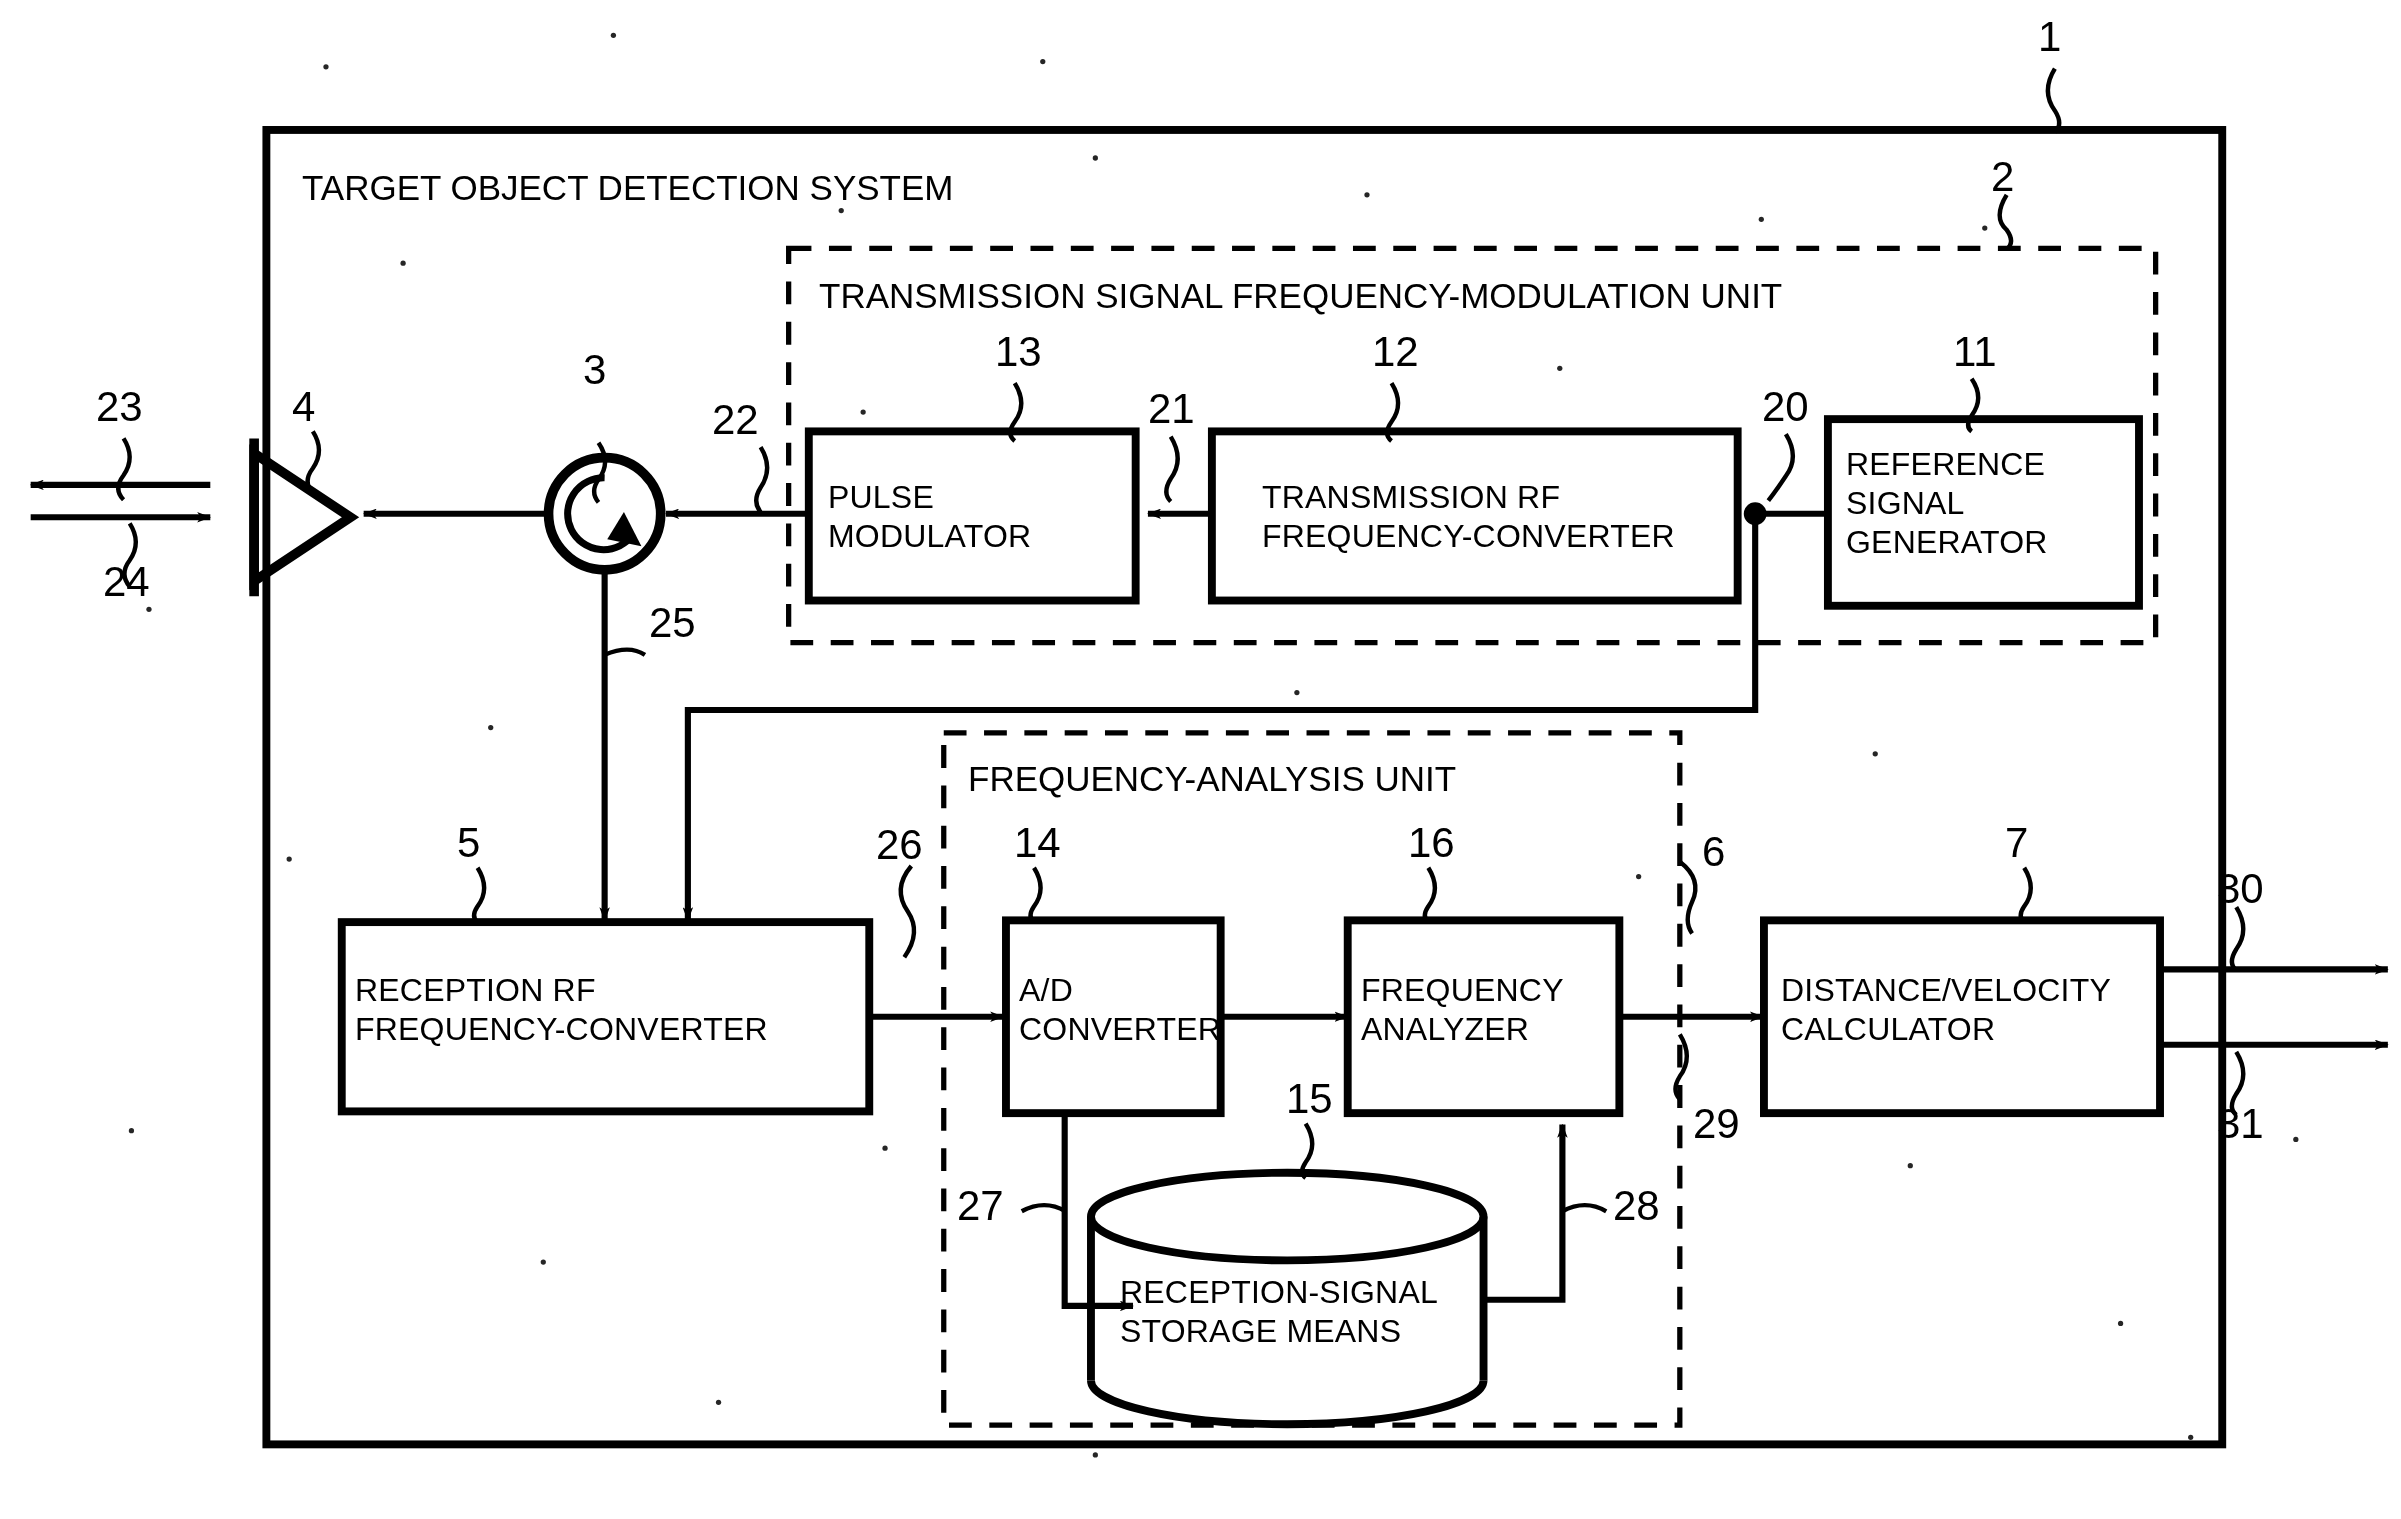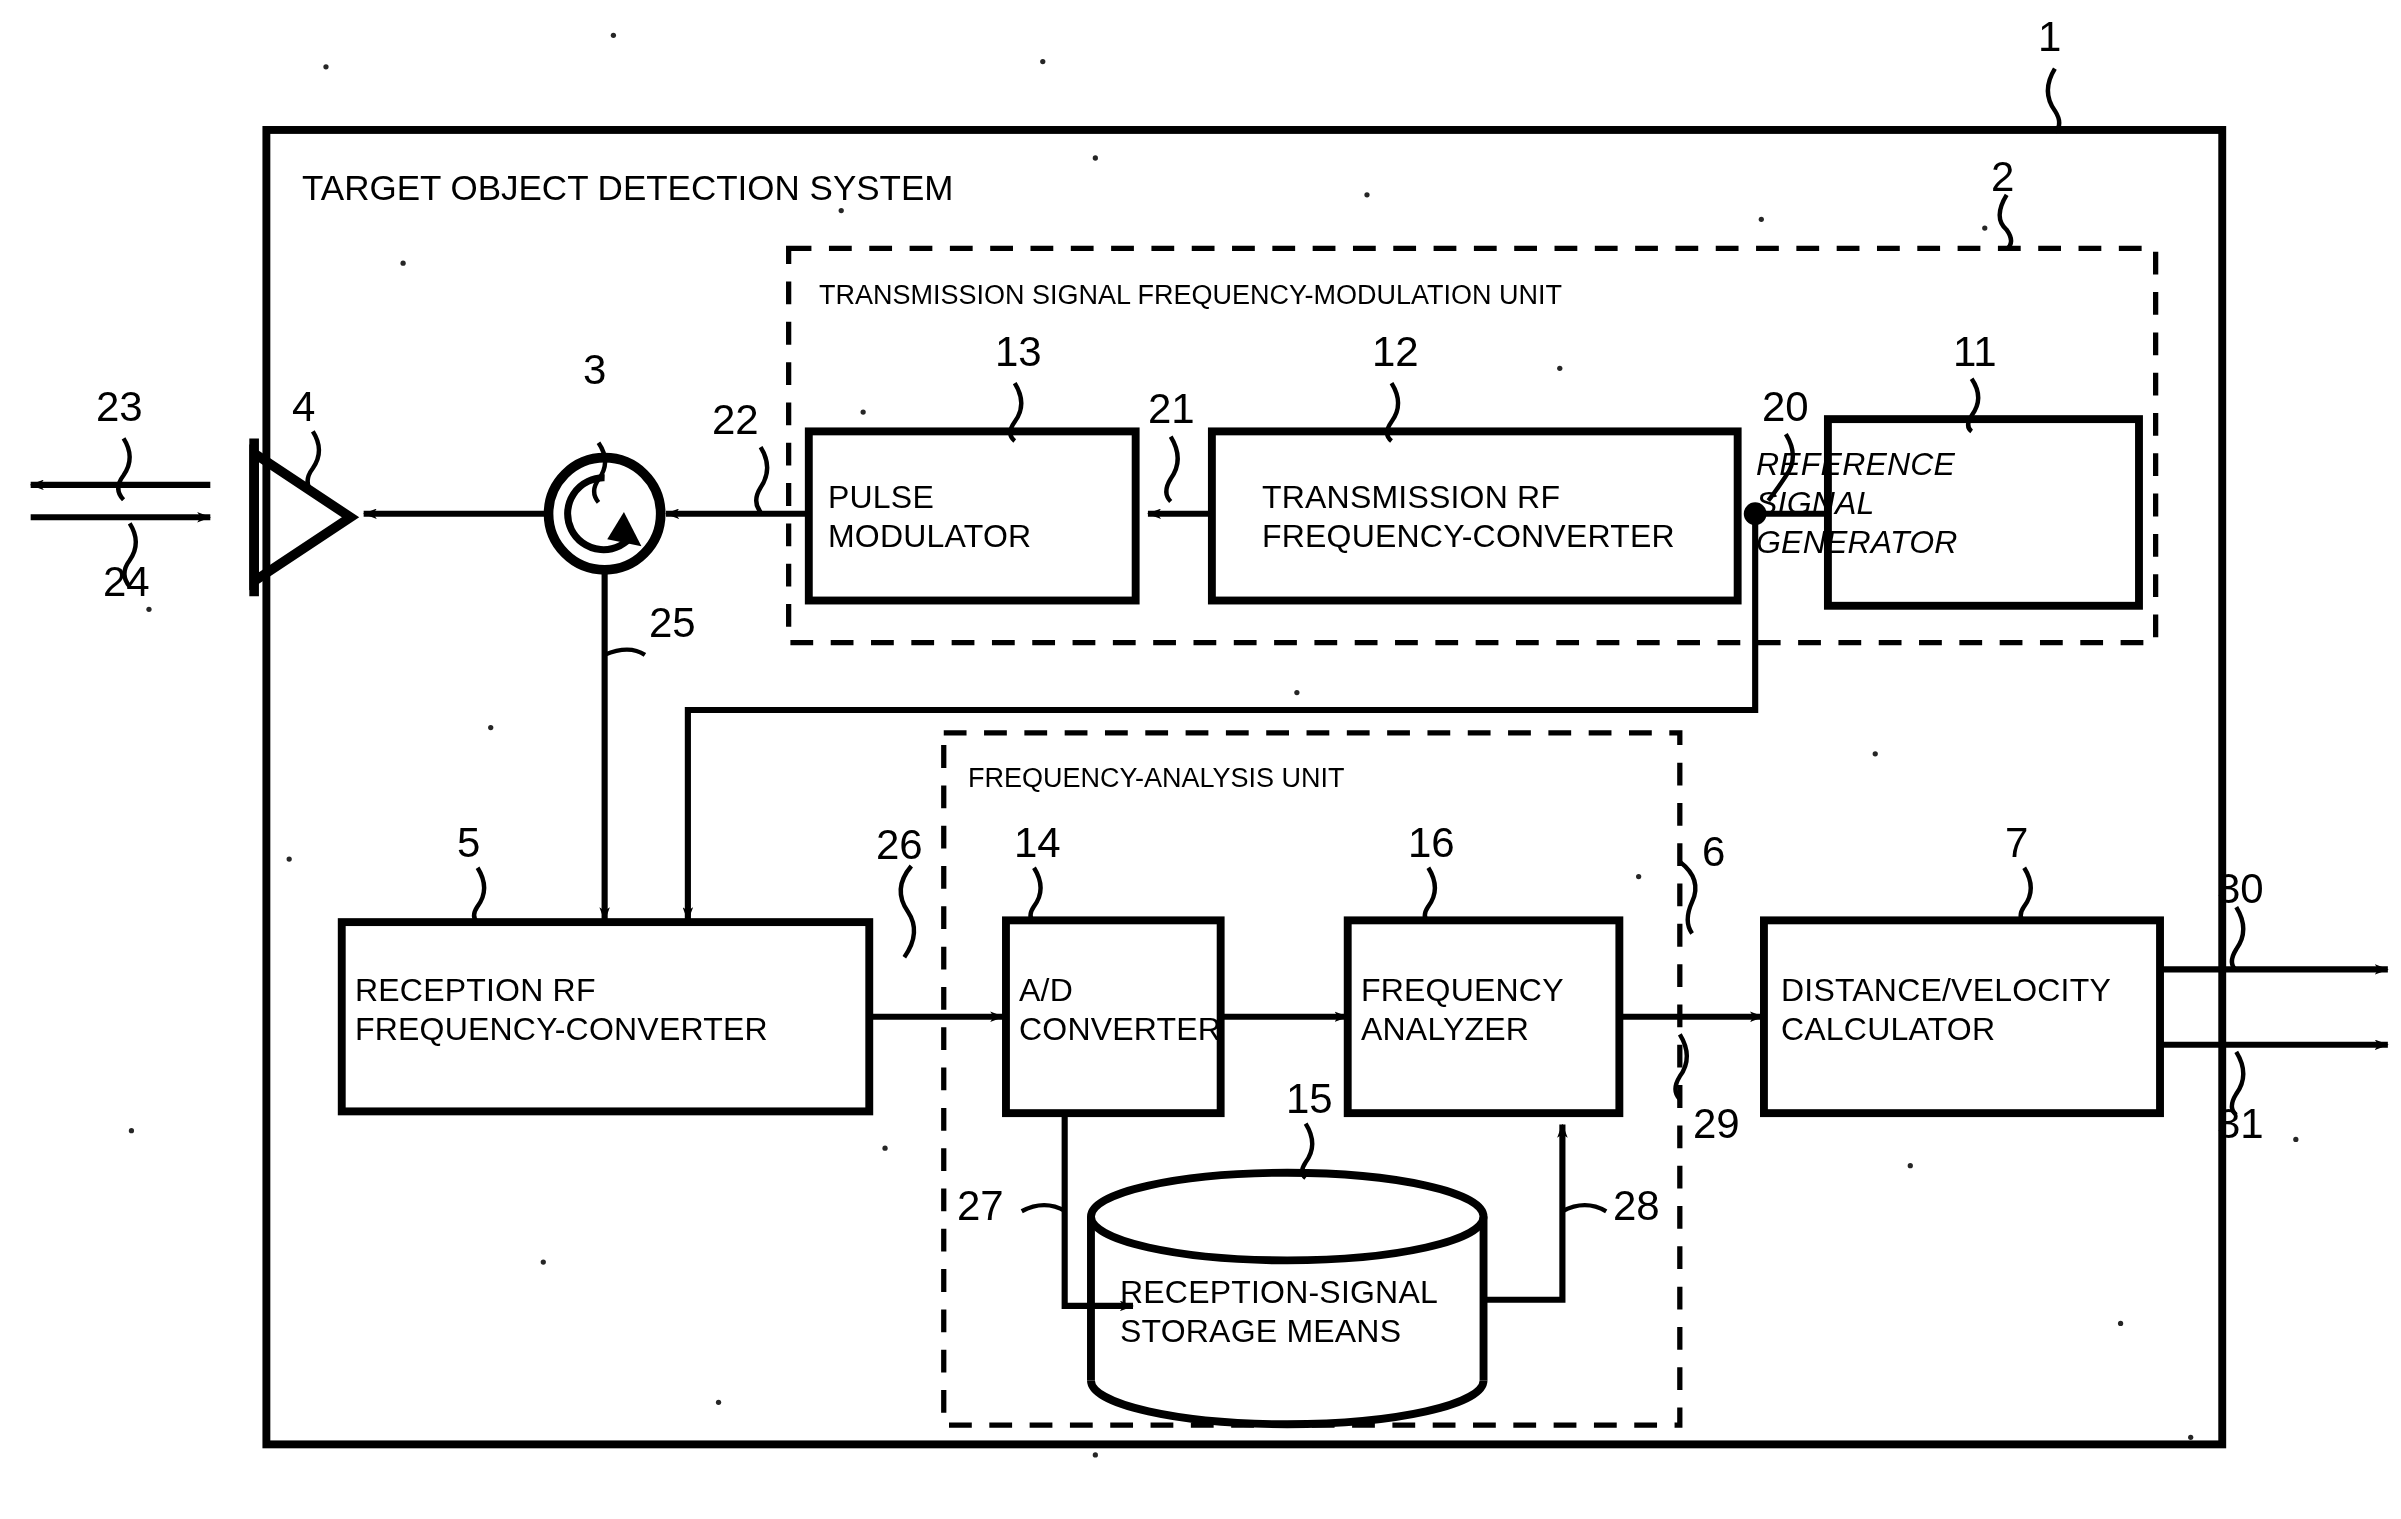--- a/index.html
+++ b/index.html
@@ -17,21 +17,21 @@
     position:absolute;
     font-size:32px;
     line-height:39px;
     letter-spacing:0.2px;
     white-space:pre-line;
     color:#000;
     pointer-events:none;
   }
   .unit-title{
     position:absolute;
-    font-size:27px;
+    font-size:35px;
     line-height:39px;
     white-space:nowrap;
   }
   .sys-title{
     position:absolute;
     font-size:35px;
     line-height:40px;
     white-space:nowrap;
   }
   .ref{
@@ -183,21 +183,21 @@
 <div class="unit-title" style="left:819px;top:276px;">TRANSMISSION SIGNAL FREQUENCY-MODULATION UNIT</div>
 
 <div class="unit-title" style="left:968px;top:759px;">FREQUENCY-ANALYSIS UNIT</div>
 
 <div class="blk-label" style="left:828px;top:478px;">PULSE
 MODULATOR</div>
 
 <div class="blk-label" style="left:1227px;top:478px;margin-left:35px;">TRANSMISSION RF
 FREQUENCY-CONVERTER</div>
 
-<div class="blk-label" style="left:1756px;top:445px;font-style:italic;">REFERENCE
+<div class="blk-label" style="left:1846px;top:445px;">REFERENCE
 SIGNAL
 GENERATOR</div>
 
 <div class="blk-label" style="left:355px;top:971px;">RECEPTION RF
 FREQUENCY-CONVERTER</div>
 
 <div class="blk-label" style="left:1019px;top:971px;">A/D
 CONVERTER</div>
 
 <div class="blk-label" style="left:1361px;top:971px;">FREQUENCY

